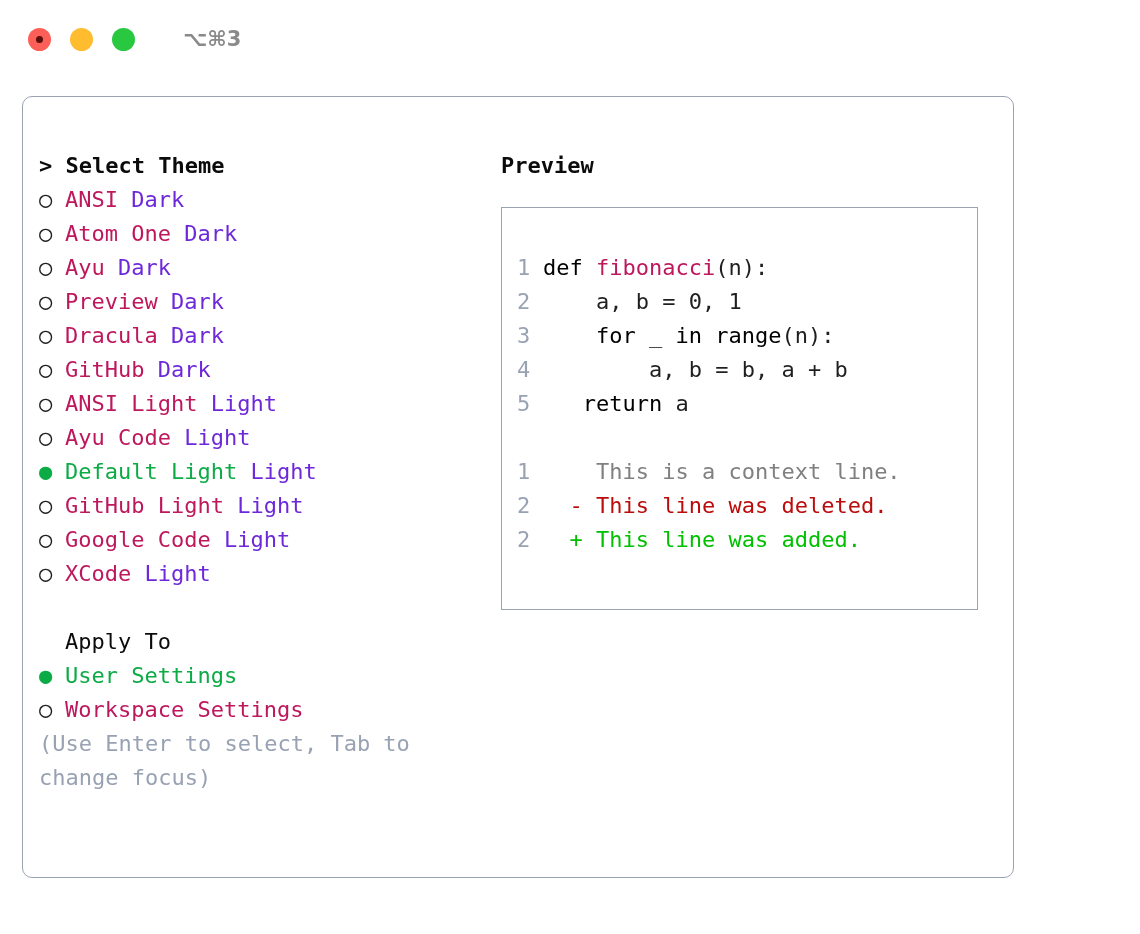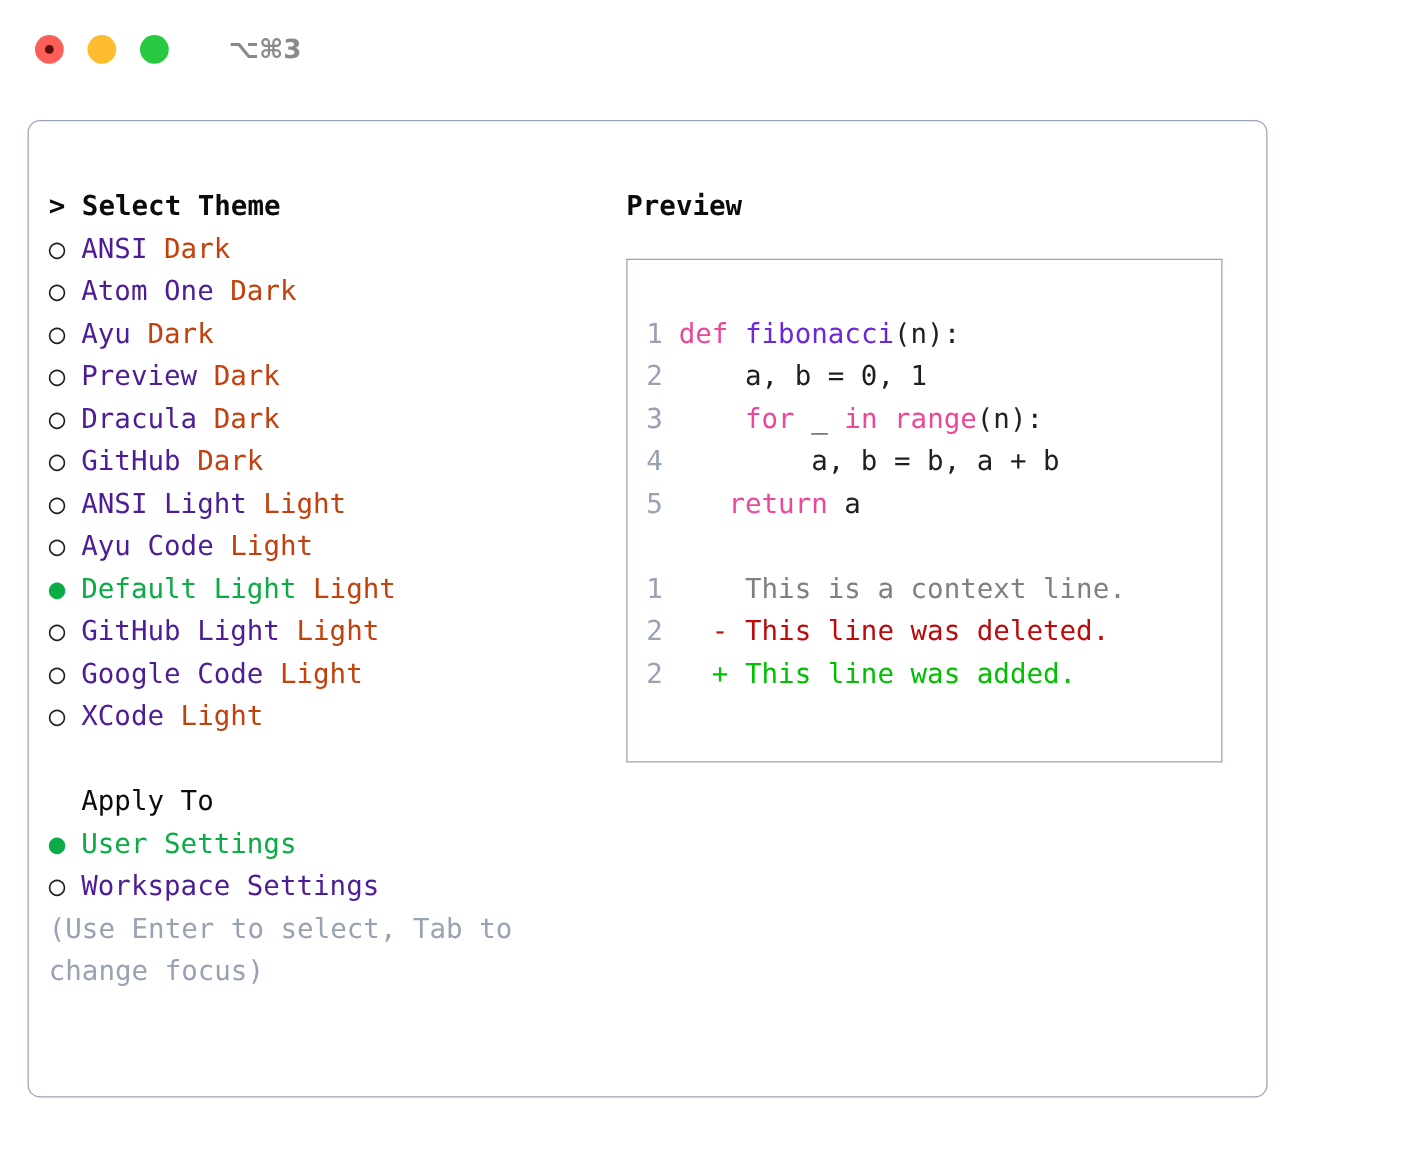--- a/index.html
+++ b/index.html
@@ -115,22 +115,22 @@
     line-height: 34px;
     color: #1f1f1f;
     white-space: pre;
     display: block;
   }
   .opt-row .bullet {
     display: inline-block;
     width: 26px;
     color: #1f1f1f;
   }
-  .opt-row .label { color: #4c1d95; }
-  .opt-row .tag   { color: #c2410c; }
+  .opt-row .label { color: #be185d; }
+  .opt-row .tag   { color: #6d28d9; }
 
   .opt-row.selected .bullet,
   .opt-row.selected .label { color: #0bab45; }
 
   .group-gap { height: 34px; }
 
   .subsection-title {
     font-size: 22px;
     line-height: 34px;
     color: #0b0b0b;
@@ -175,22 +175,22 @@
     line-height: 34px;
     white-space: pre;
     color: #1f1f1f;
   }
   .code-line .ln {
     display: inline-block;
     width: 26px;
     text-align: left;
     color: #98a2b3;
   }
-  .tok-kw  { color: #ec4899; }
-  .tok-fn  { color: #6d28d9; }
+  .tok-kw  { color: #000000; }
+  .tok-fn  { color: #be185d; }
   .tok-pl  { color: #1f1f1f; }
   .spacer-line { height: 34px; }
 
   .diff-line { font-size: 22px; line-height: 34px; white-space: pre; }
   .diff-line .ln {
     display: inline-block;
     width: 26px;
     text-align: left;
     color: #98a2b3;
   }

